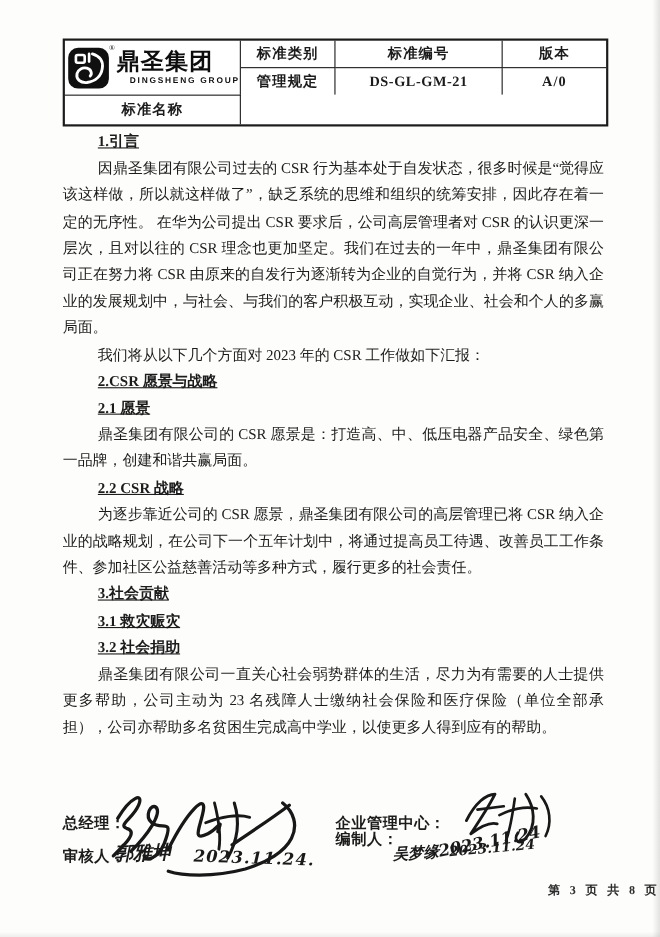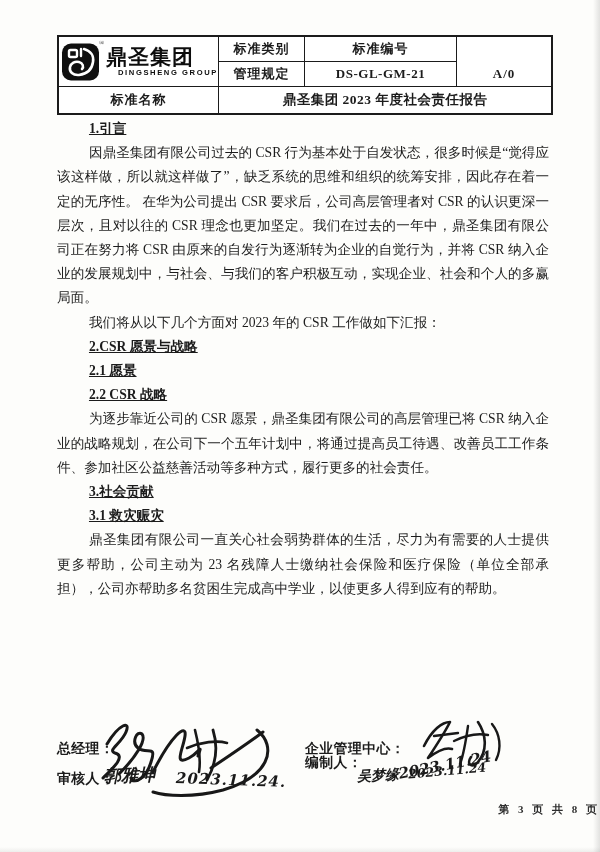--- a/index.html
+++ b/index.html
@@ -99,37 +99,39 @@
         </svg>
         <span class="logo-reg">®</span>
         <div class="logo-text">
           <span class="logo-cn">鼎圣集团</span>
           <span class="logo-en">DINGSHENG GROUP</span>
         </div>
       </div>
     </div>
     <div class="cell bR bB" style="grid-column:2;grid-row:1">标准类别</div>
     <div class="cell bR bB" style="grid-column:3;grid-row:1">标准编号</div>
+    <div class="cell bB" style="grid-column:4;grid-row:1">版本</div>
     <div class="cell bR" style="grid-column:2;grid-row:2">管理规定</div>
     <div class="cell bR mono-val" style="grid-column:3;grid-row:2">DS-GL-GM-21</div>
     <div class="cell" style="grid-column:4;grid-row:2">A/0</div>
     <div class="cell r3 bR" style="grid-column:1;border-top:1.5px solid #1b1b1b">标准名称</div>
-    <div class="cell title-cell" style="border-top:1.5px solid #1b1b1b">鼎圣集团 2023 年度社会责任报告</div>
   </div>
 
   <div class="body-text">
     <p class="heading">1.引言</p>
     <p>因鼎圣集团有限公司过去的 CSR 行为基本处于自发状态，很多时候是“觉得应该这样做，所以就这样做了”，缺乏系统的思维和组织的统筹安排，因此存在着一定的无序性。 在华为公司提出 CSR 要求后，公司高层管理者对 CSR 的认识更深一层次，且对以往的 CSR 理念也更加坚定。我们在过去的一年中，鼎圣集团有限公司正在努力将 CSR 由原来的自发行为逐渐转为企业的自觉行为，并将 CSR 纳入企业的发展规划中，与社会、与我们的客户积极互动，实现企业、社会和个人的多赢局面。</p>
     <p>我们将从以下几个方面对 2023 年的 CSR 工作做如下汇报：</p>
     <p class="heading">2.CSR 愿景与战略</p>
     <p class="heading">2.1 愿景</p>
+    <p>鼎圣集团有限公司的 CSR 愿景是：打造高、中、低压电器产品安全、绿色第一品牌，创建和谐共赢局面。</p>
     <p class="heading">2.2 CSR 战略</p>
     <p>为逐步靠近公司的 CSR 愿景，鼎圣集团有限公司的高层管理已将 CSR 纳入企业的战略规划，在公司下一个五年计划中，将通过提高员工待遇、改善员工工作条件、参加社区公益慈善活动等多种方式，履行更多的社会责任。</p>
     <p class="heading">3.社会贡献</p>
     <p class="heading">3.1 救灾赈灾</p>
+    <p class="heading">3.2 社会捐助</p>
     <p>鼎圣集团有限公司一直关心社会弱势群体的生活，尽力为有需要的人士提供更多帮助，公司主动为 23 名残障人士缴纳社会保险和医疗保险（单位全部承担），公司亦帮助多名贫困生完成高中学业，以使更多人得到应有的帮助。</p>
   </div>
 
   <span class="sig-label" style="left:57px;top:740px">总经理：</span>
   <svg class="sig" style="left:95px;top:710px" width="180" height="86" viewBox="0 0 180 86">
     <path stroke-width="3" d="M12,34 C24,14 36,10 31,22 C26,34 12,40 20,43 C32,46 16,60 8,68"></path>
     <path stroke-width="3" d="M24,64 C40,48 52,30 47,24 C42,20 36,32 43,38 C52,45 62,34 56,52 C52,66 40,76 36,68"></path>
     <path stroke-width="3" d="M58,62 C76,26 92,12 90,26 C88,40 78,56 94,48 C104,43 108,32 103,46"></path>
     <path stroke-width="2.6" d="M100,20 C104,36 106,50 104,62"></path>
     <path stroke-width="2.6" d="M92,38 C106,32 122,30 132,33"></path>

